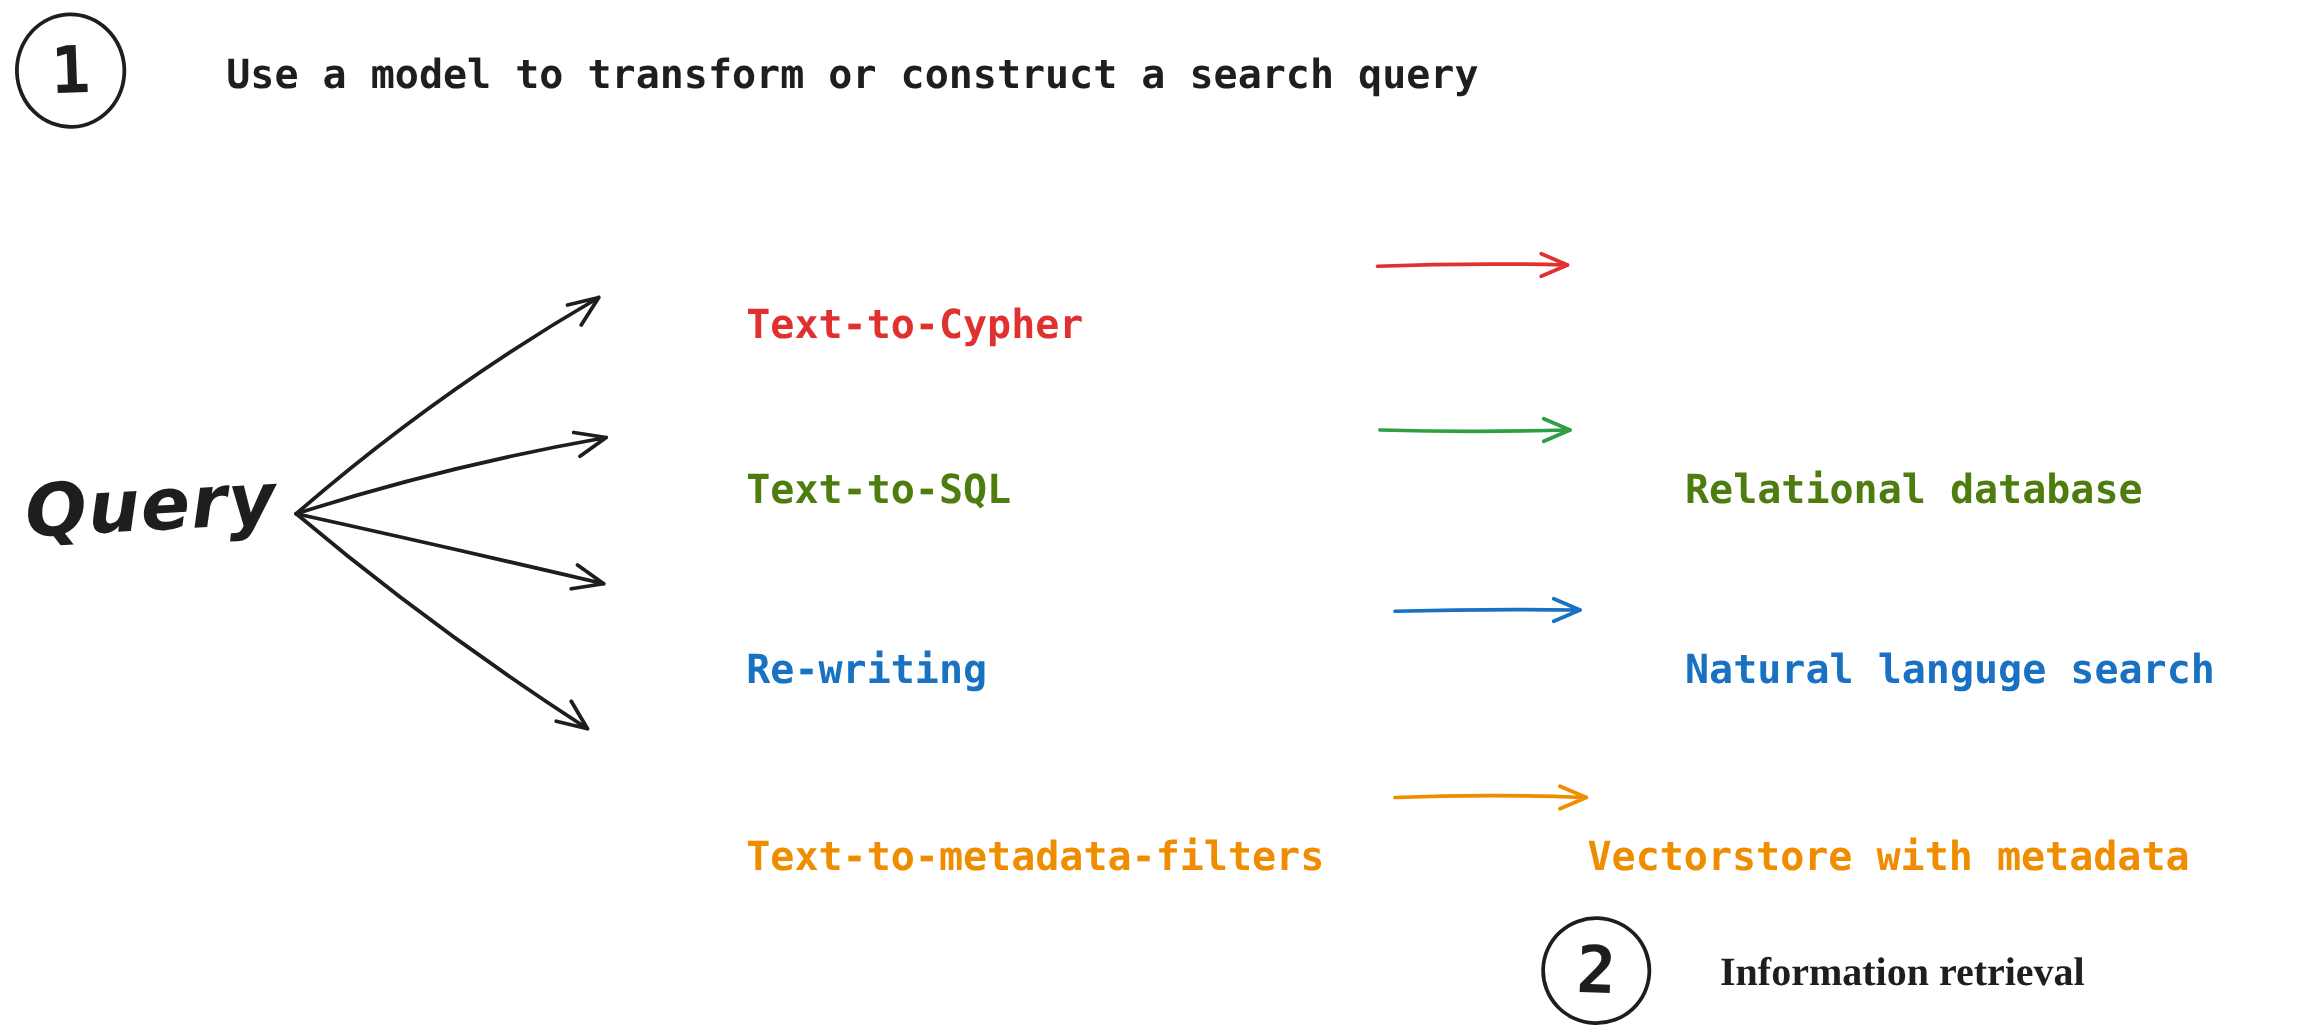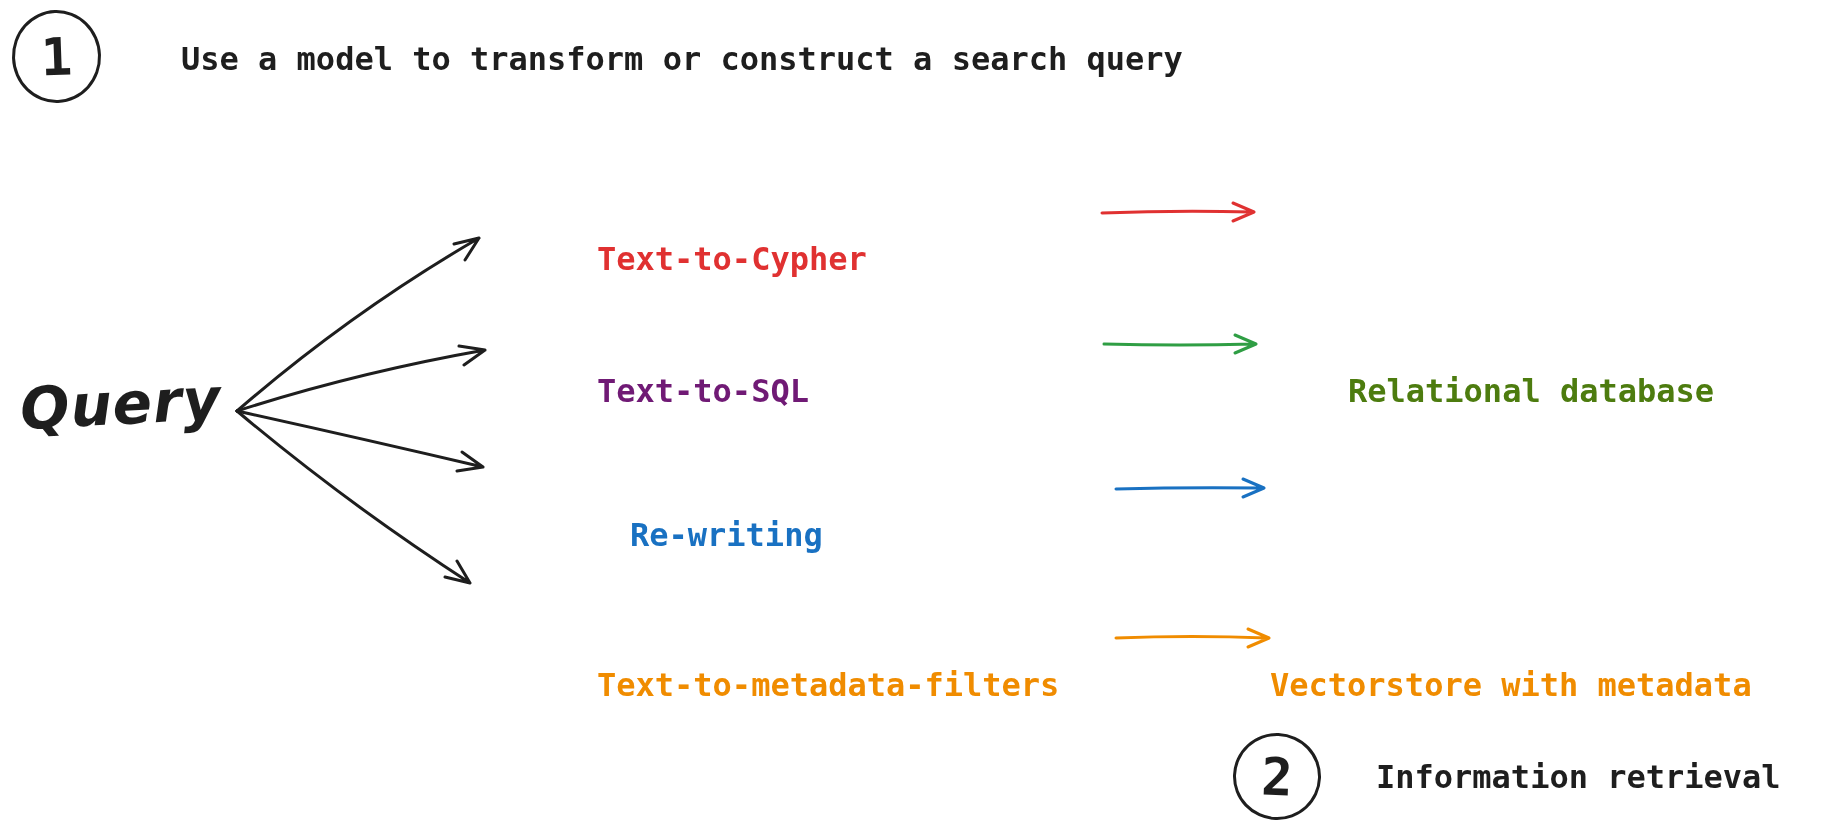--- a/index.html
+++ b/index.html
@@ -35,40 +35,40 @@
   .badge-2 { left: 1233px; top: 733px; width: 88px; height: 87px; transform: rotate(2deg); }
 
   
   .caption {
     font-weight: bold;
     font-size: 32px;
     line-height: 40px;
     white-space: nowrap;
   }
   .title-1 { left: 133px; top: 39px; margin-left: 48px; }
-  .title-2 { left: 1376px; top: 757px; }
+  .title-2 { left: 1376px; top: 757px; font-family: Liberation Serif, serif; }
 
   
   .query {
     left: 20px;
     top: 370px;
     font-family: "DejaVu Sans", "Liberation Sans", sans-serif;
     font-style: italic;
     font-weight: bold;
     font-size: 58px;
     line-height: 1.2;
     transform: rotate(-3deg);
     letter-spacing: 1px;
   }
 
   
   .method { font-weight: bold; font-size: 32px; line-height: 40px; white-space: nowrap; margin-top: 47px; }
   .m-0 { left: 597px; top: 192px; }
   .m-1 { left: 597px; top: 324px; }
-  .m-2 { left: 630px; top: 468px; }
+  .m-2 { left: 597px; top: 468px; }
   .m-3 { left: 597px; top: 618px; }
   .t-0 { left: 1348px; top: 192px; }
   .t-1 { left: 1348px; top: 324px; }
   .t-2 { left: 1348px; top: 468px; }
   .t-3 { left: 1270px; top: 618px; }
 
   
   .h-arrow { width: 182px; height: 32px; }
   .a-0 { left: 1098px; top: 196px; }
   .a-1 { left: 1100px; top: 328px; }
@@ -109,30 +109,31 @@
     <path d="M37,201 Q155,163 285,140 M264,155 L285,140 M259,136 L285,140"></path>
     <path d="M37,201 Q155,227 283,257 M257,261 L283,257 M262,242 L283,257"></path>
     <path d="M37,201 Q145,292 270,373 M245,367 L270,373 M257,351 L270,373"></path>
   </svg>
 
   <div class="abs method m-0 row-0" style="color: rgb(224, 49, 49);">Text-to-Cypher</div>
   <svg class="abs h-arrow a-0 row-0" viewBox="0 0 182 32" aria-hidden="true" style="color: rgb(224, 49, 49);">
     <path d="M4,17 Q80,14 154,16 M135,7 L156,16 M135,25 L156,16"></path>
   </svg>
 
-  <div class="abs method m-1 row-1" style="color: #701a75;">Text-to-SQL</div>
+  <div class="abs method m-1 row-1" style="color: #4d7c0f;">Text-to-SQL</div>
   <svg class="abs h-arrow a-1 row-1" viewBox="0 0 182 32" aria-hidden="true" style="color: rgb(47, 158, 68);">
     <path d="M4,16 Q80,18 154,16 M135,7 L156,16 M135,25 L156,16"></path>
   </svg>
   <div class="abs method t-1 row-1" style="color: #4d7c0f;">Relational database</div>
 
   <div class="abs method m-2 row-2" style="color: rgb(25, 113, 194);">Re-writing</div>
   <svg class="abs h-arrow a-2 row-2" viewBox="0 0 182 32" aria-hidden="true" style="color: rgb(25, 113, 194);">
     <path d="M4,17 Q75,15 150,16 M131,7 L152,16 M131,25 L152,16"></path>
   </svg>
+  <div class="abs method t-2 row-2" style="color: rgb(25, 113, 194);">Natural languge search</div>
 
   <div class="abs method m-3 row-3" style="color: rgb(240, 140, 0);">Text-to-metadata-filters</div>
   <svg class="abs h-arrow a-3 row-3" viewBox="0 0 182 32" aria-hidden="true" style="color: rgb(240, 140, 0);">
     <path d="M4,16 Q80,13 155,16 M136,7 L157,16 M136,25 L157,16"></path>
   </svg>
   <div class="abs method t-3 row-3" style="color: rgb(240, 140, 0);">Vectorstore with metadata</div>
 
   <div class="abs badge badge-2">
     <span>2</span>
   </div>

